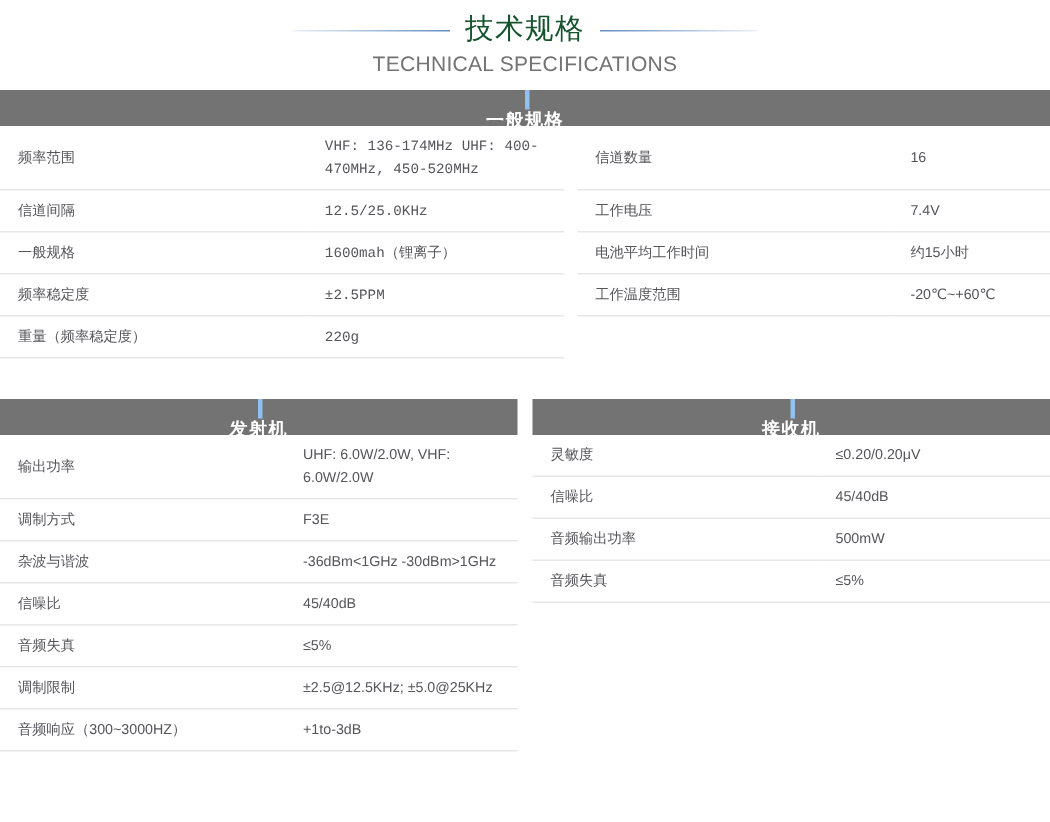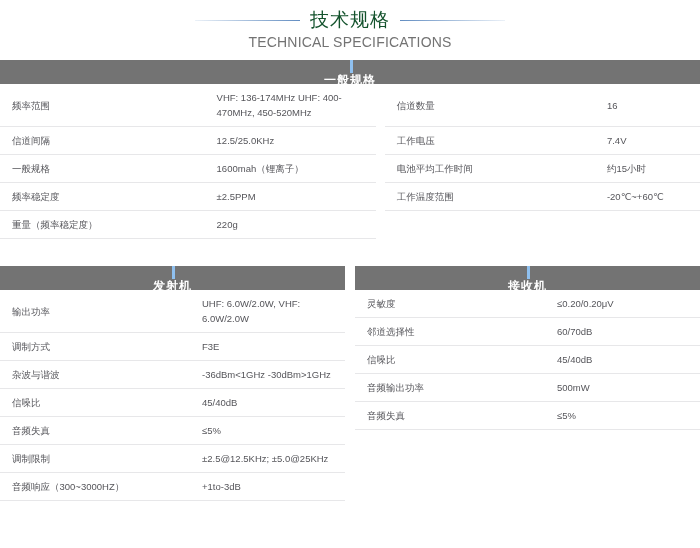--- a/index.html
+++ b/index.html
@@ -93,21 +93,21 @@
     padding-left: 12px;
     padding-right: 8px;
   }
   td.gap {
     border-bottom: none;
     padding: 0;
   }
 
   
   .w-label-l { width: 185px; }
-  .w-value-l { width: 155px; }
+  .w-value-l { width: 155px; font-family: Liberation Mono, monospace; }
   .w-gap     { width: 8px;  }
   .w-label-r { width: 190px; }
   .w-value-r { width: 95px;  }
 
   
   .h-label { width: 190px; }
   .h-value { width: 155px; }
 
   
   .general-block { margin-top: 9px; }
@@ -297,28 +297,20 @@
         <tr>
           <td class="h-label">
               <div class="cell-inner">灵敏度</div>
             </td>
           <td class="h-value">
               <div class="cell-inner">≤0.20/0.20μV</div>
             </td>
         </tr>
         <tr>
           <td class="h-label">
-              <div class="cell-inner">邻道选择性</div>
-            </td>
-          <td class="h-value">
-              <div class="cell-inner">60/70dB</div>
-            </td>
-        </tr>
-        <tr>
-          <td class="h-label">
               <div class="cell-inner">信噪比</div>
             </td>
           <td class="h-value">
               <div class="cell-inner">45/40dB</div>
             </td>
         </tr>
         <tr>
           <td class="h-label">
               <div class="cell-inner">音频输出功率</div>
             </td>

